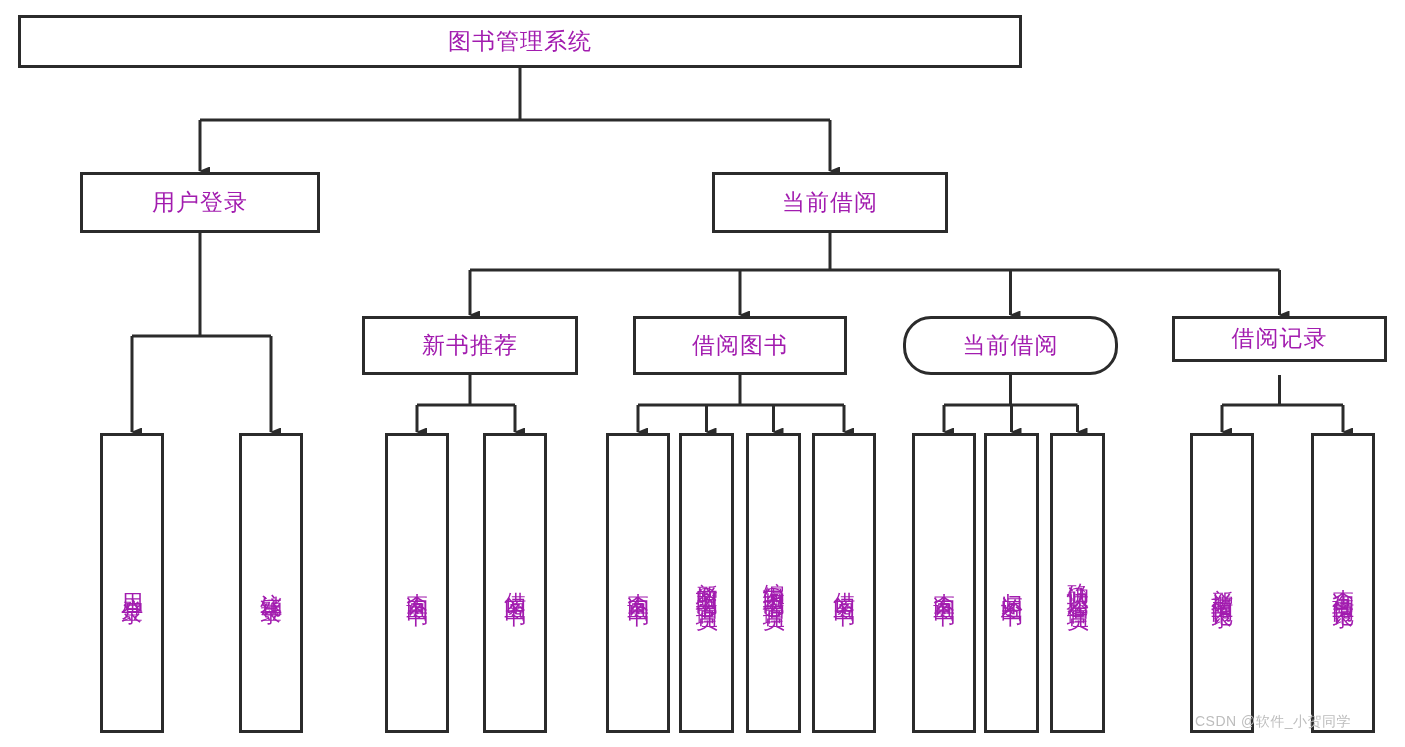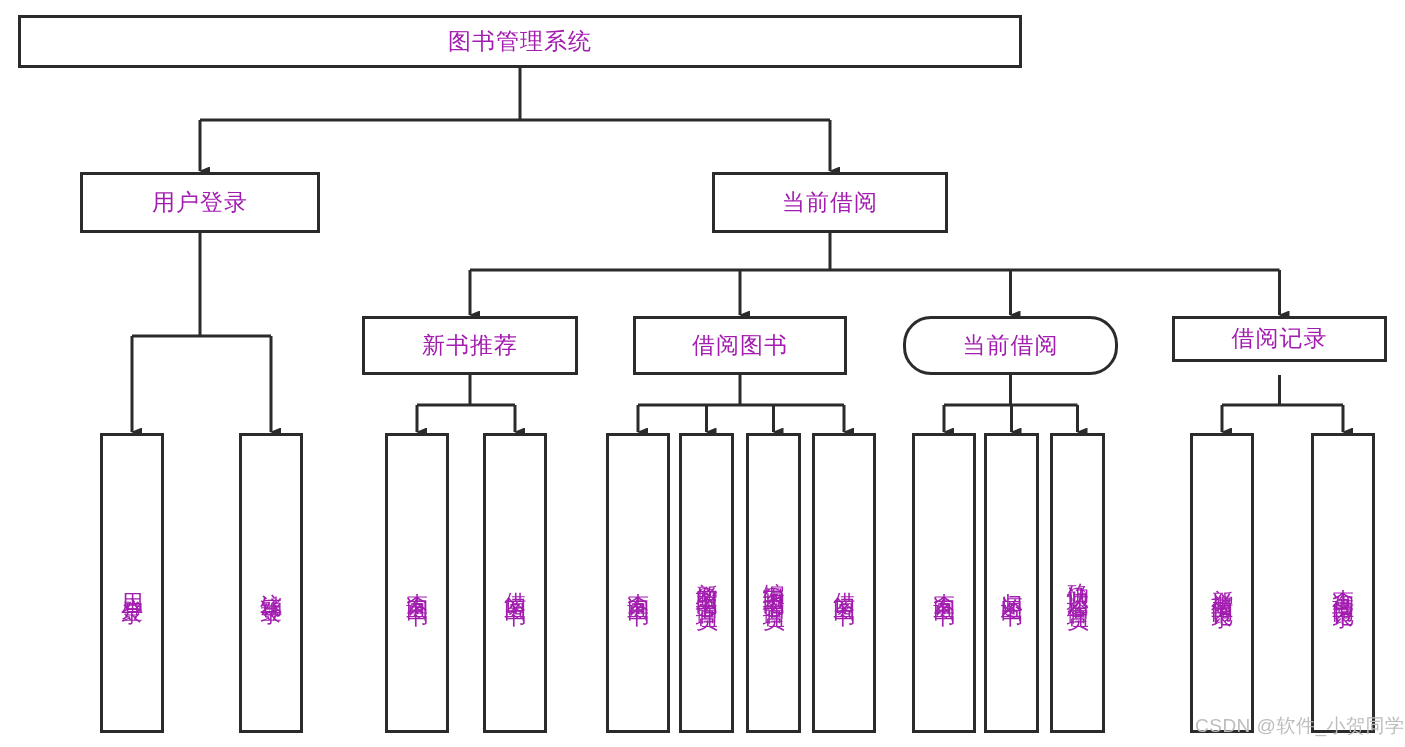--- a/index.html
+++ b/index.html
@@ -55,21 +55,21 @@
     text-orientation: upright;
     font-size: 22px;
     line-height: 1.12;
     letter-spacing: 4px;
     white-space: nowrap;
     max-height: 100%;
   }
   .watermark {
     position: absolute;
     color: #bdbdbd;
-    font-size: 19px;
+    font-size: 14px;
     letter-spacing: 0.5px;
     white-space: nowrap;
     z-index: 5;
   }
 </style>
 </head>
 <body>
 
 <div id="diagram">
 

